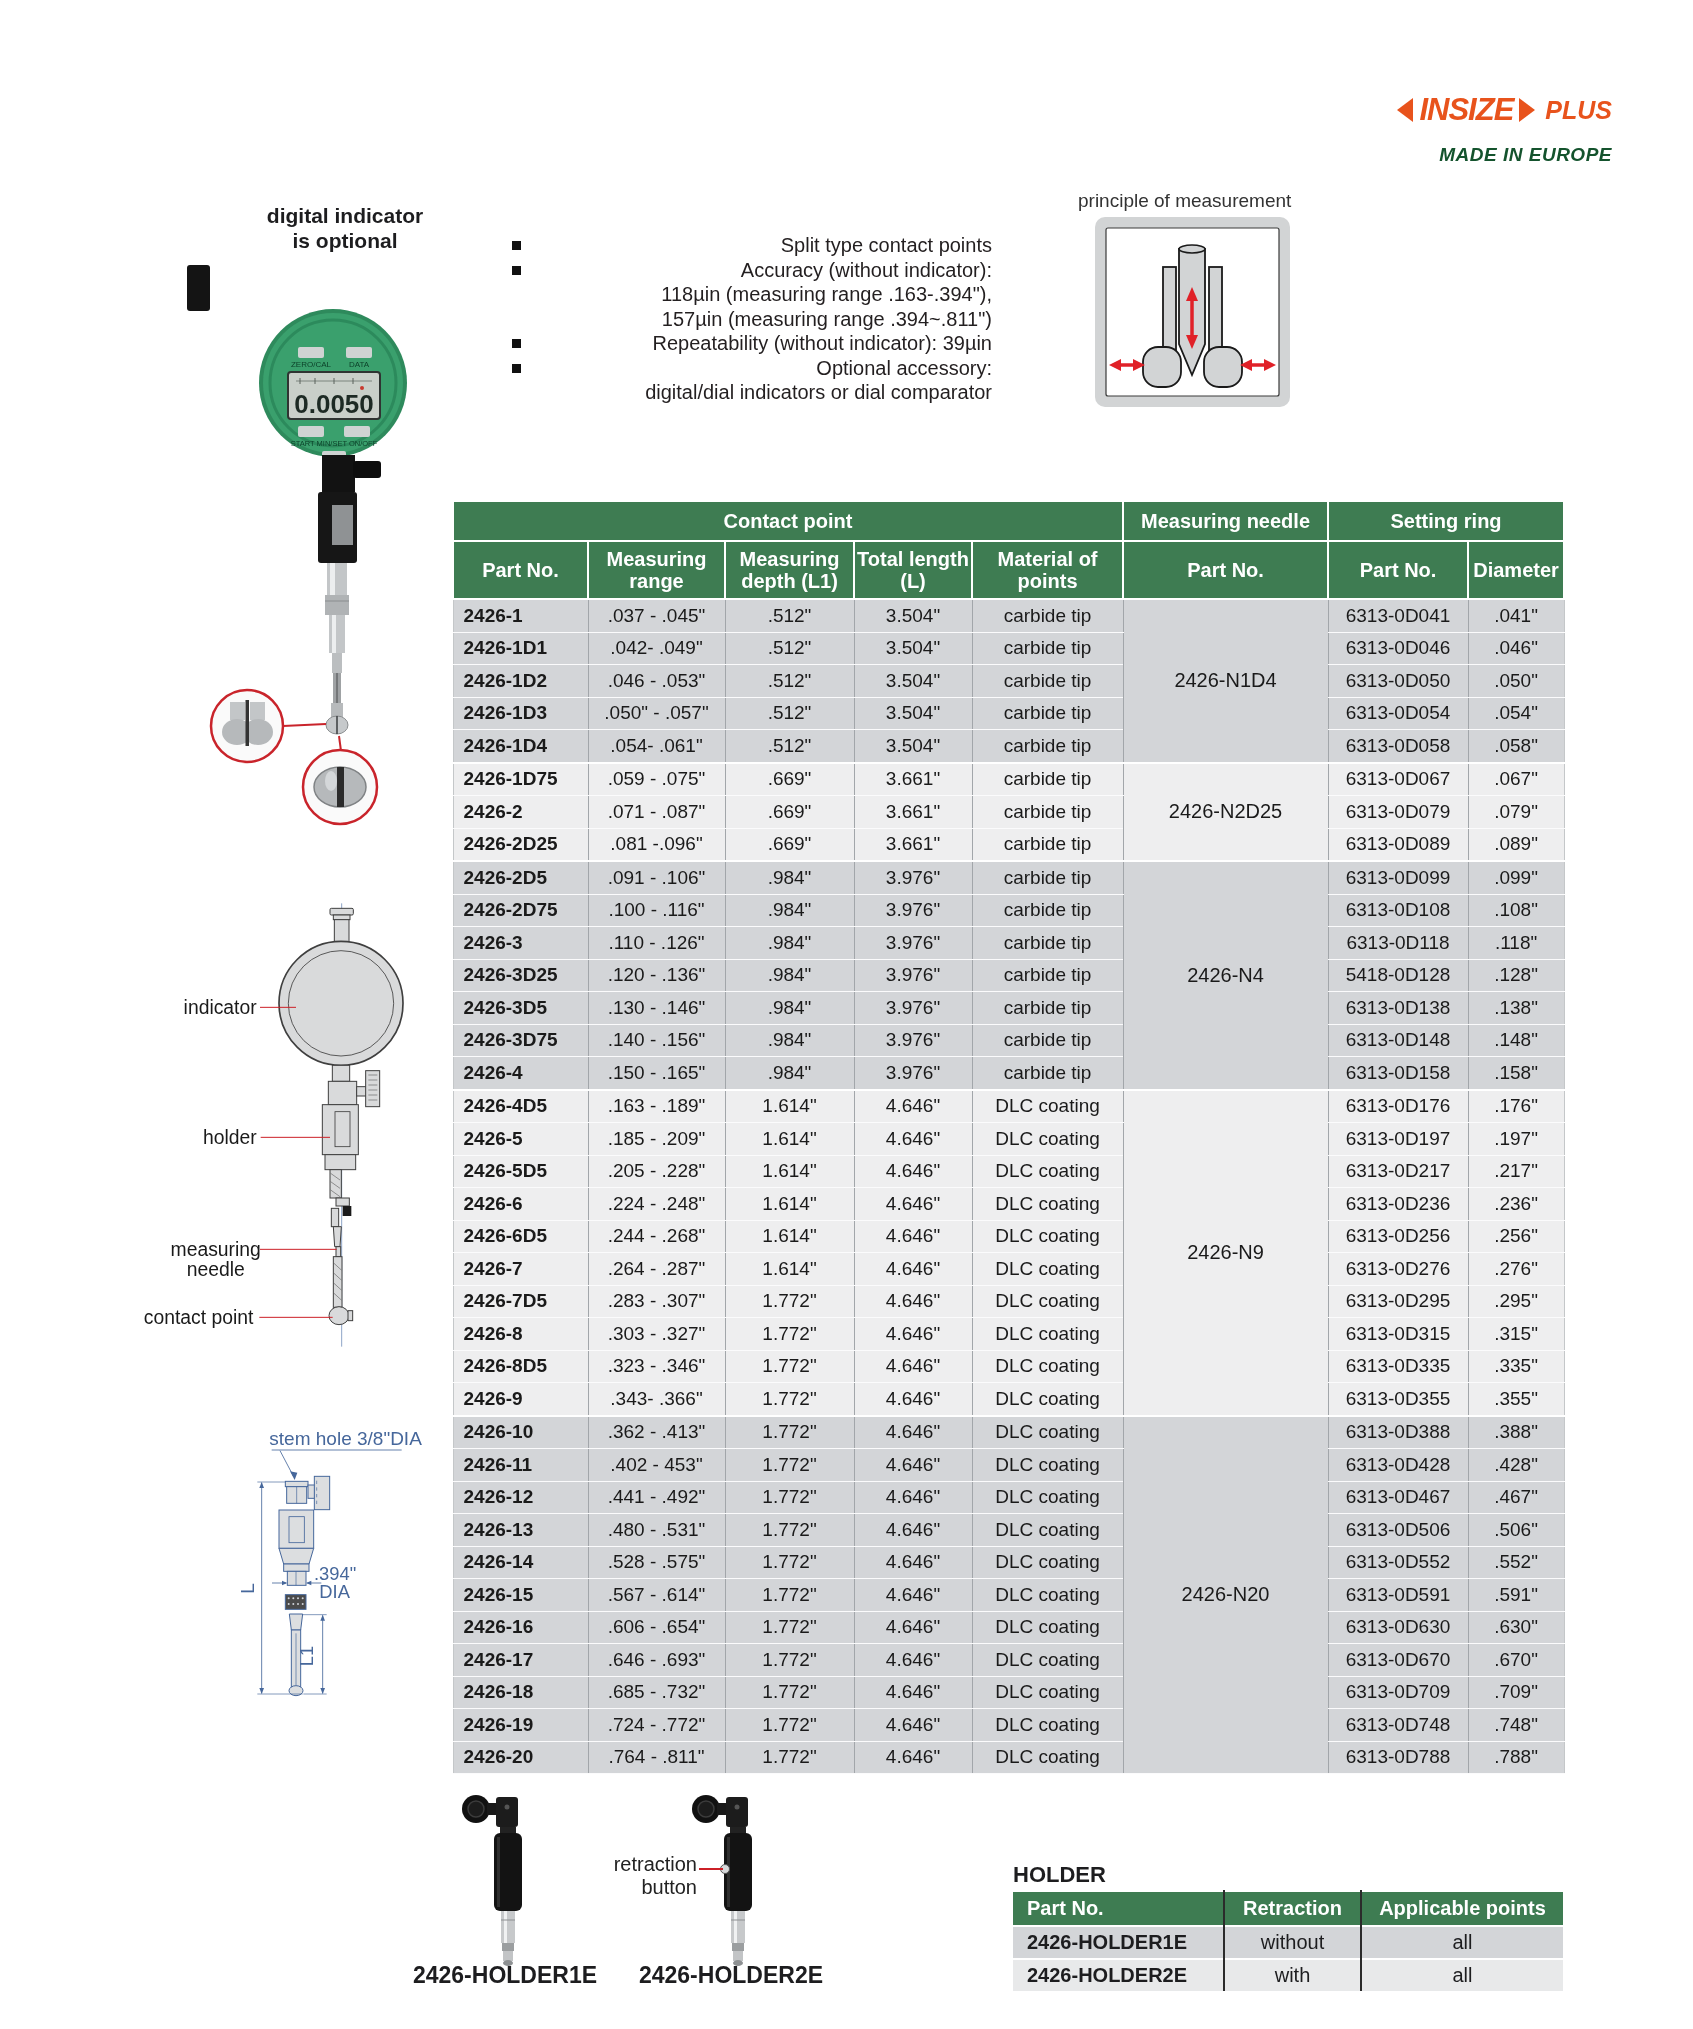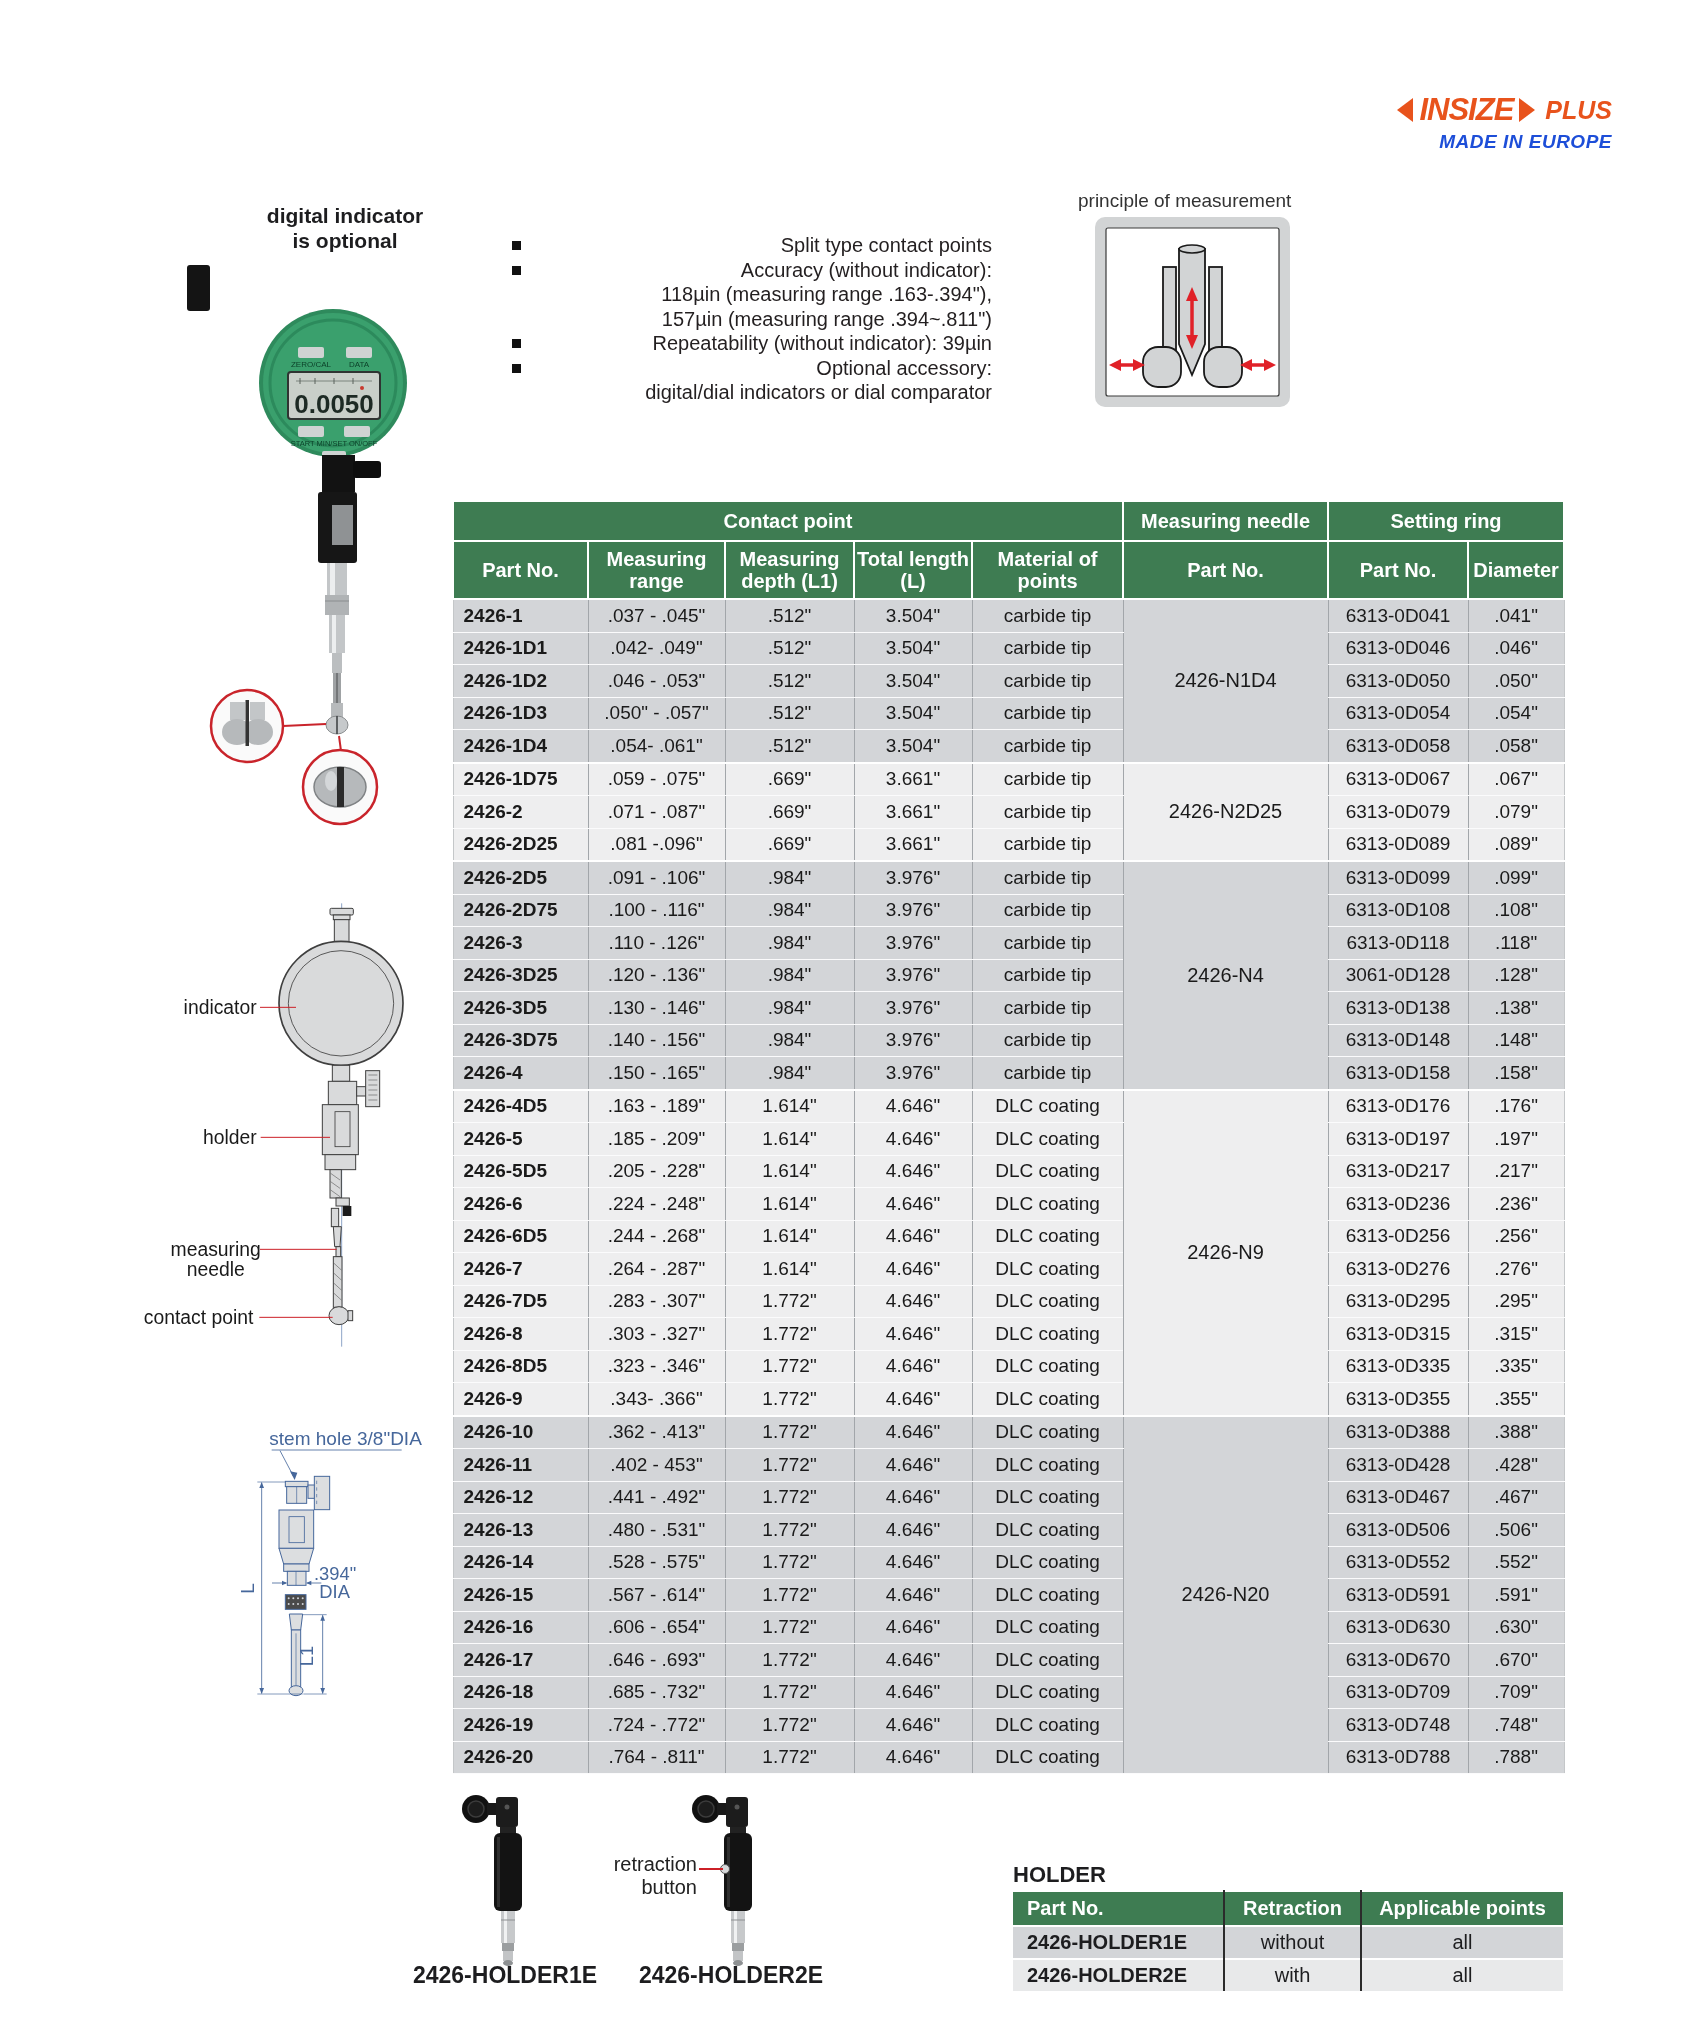--- a/index.html
+++ b/index.html
@@ -10,21 +10,21 @@
   
   #page-title{left:900px;top:38px;width:712px;text-align:right;font-size:35px;font-weight:bold;
               letter-spacing:-.5px;color:#221f20;}
   #brand{left:1370px;top:92px;width:242px;text-align:right;}
   .brand-row{display:flex;justify-content:flex-end;align-items:center;gap:6px;}
   .tri{width:0;height:0;border-top:12px solid transparent;border-bottom:12px solid transparent;}
   .tri-l{border-right:16px solid #e8531c;}
   .tri-r{border-left:16px solid #e8531c;}
   .brand-name{font-size:31px;font-weight:900;font-style:italic;color:#e8531c;letter-spacing:-1px;}
   .brand-plus{font-size:25px;font-weight:900;font-style:italic;color:#e8531c;margin-left:4px;}
-  .made-in{font-size:19px;font-weight:900;font-style:italic;color:#1d4ed8;letter-spacing:.5px;margin-top:3px;}
+  .made-in{font-size:19px;font-weight:900;font-style:italic;color:#14532d;letter-spacing:.5px;margin-top:16px;}
 
   
   #opt-note{left:200px;top:203px;width:290px;text-align:center;font-size:21px;font-weight:bold;line-height:25px;}
 
   
   #features{left:512px;top:233px;width:480px;font-size:20px;line-height:24.5px;color:#231f20;}
   .feat{display:flex;text-align:right;}
   .bullet{width:9px;height:9px;background:#111;margin:8px 14px 0 0;flex:0 0 9px;}
   .feat-lines{flex:1;}
 
@@ -435,21 +435,21 @@
             <td>carbide tip</td>
             <td>6313-0D118</td>
             <td>.118"</td>
           </tr>
           <tr class="gray">
             <td>2426-3D25</td>
             <td>.120 - .136"</td>
             <td>.984"</td>
             <td>3.976"</td>
             <td>carbide tip</td>
-            <td>3061-0D128</td>
+            <td>5418-0D128</td>
             <td>.128"</td>
           </tr>
           <tr class="gray">
             <td>2426-3D5</td>
             <td>.130 - .146"</td>
             <td>.984"</td>
             <td>3.976"</td>
             <td>carbide tip</td>
             <td>6313-0D138</td>
             <td>.138"</td>

